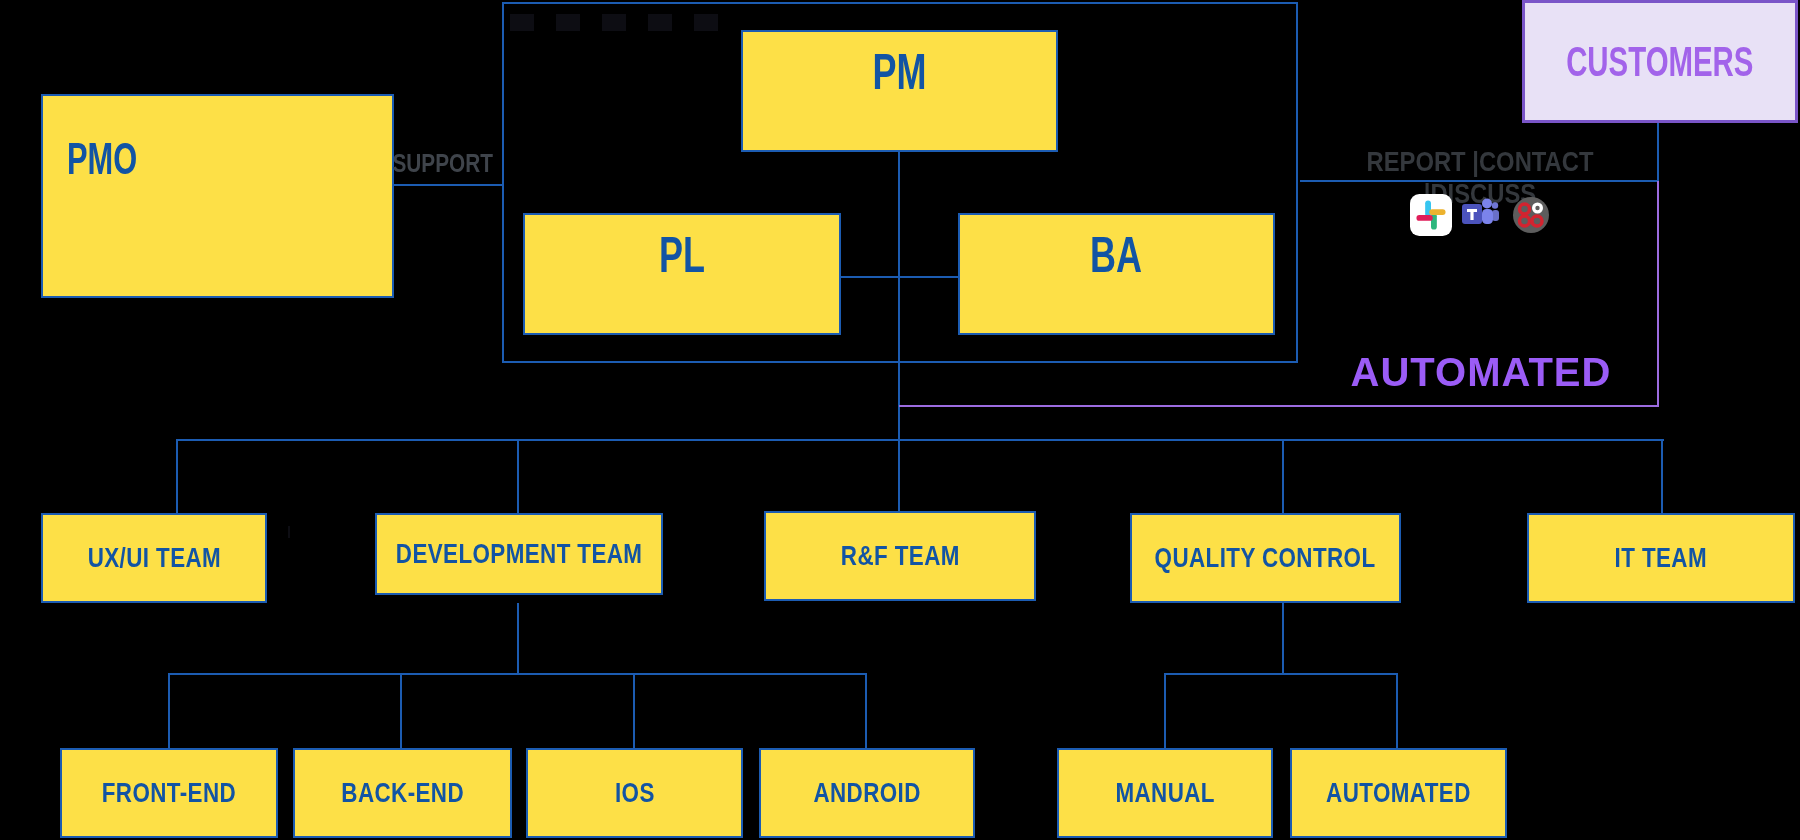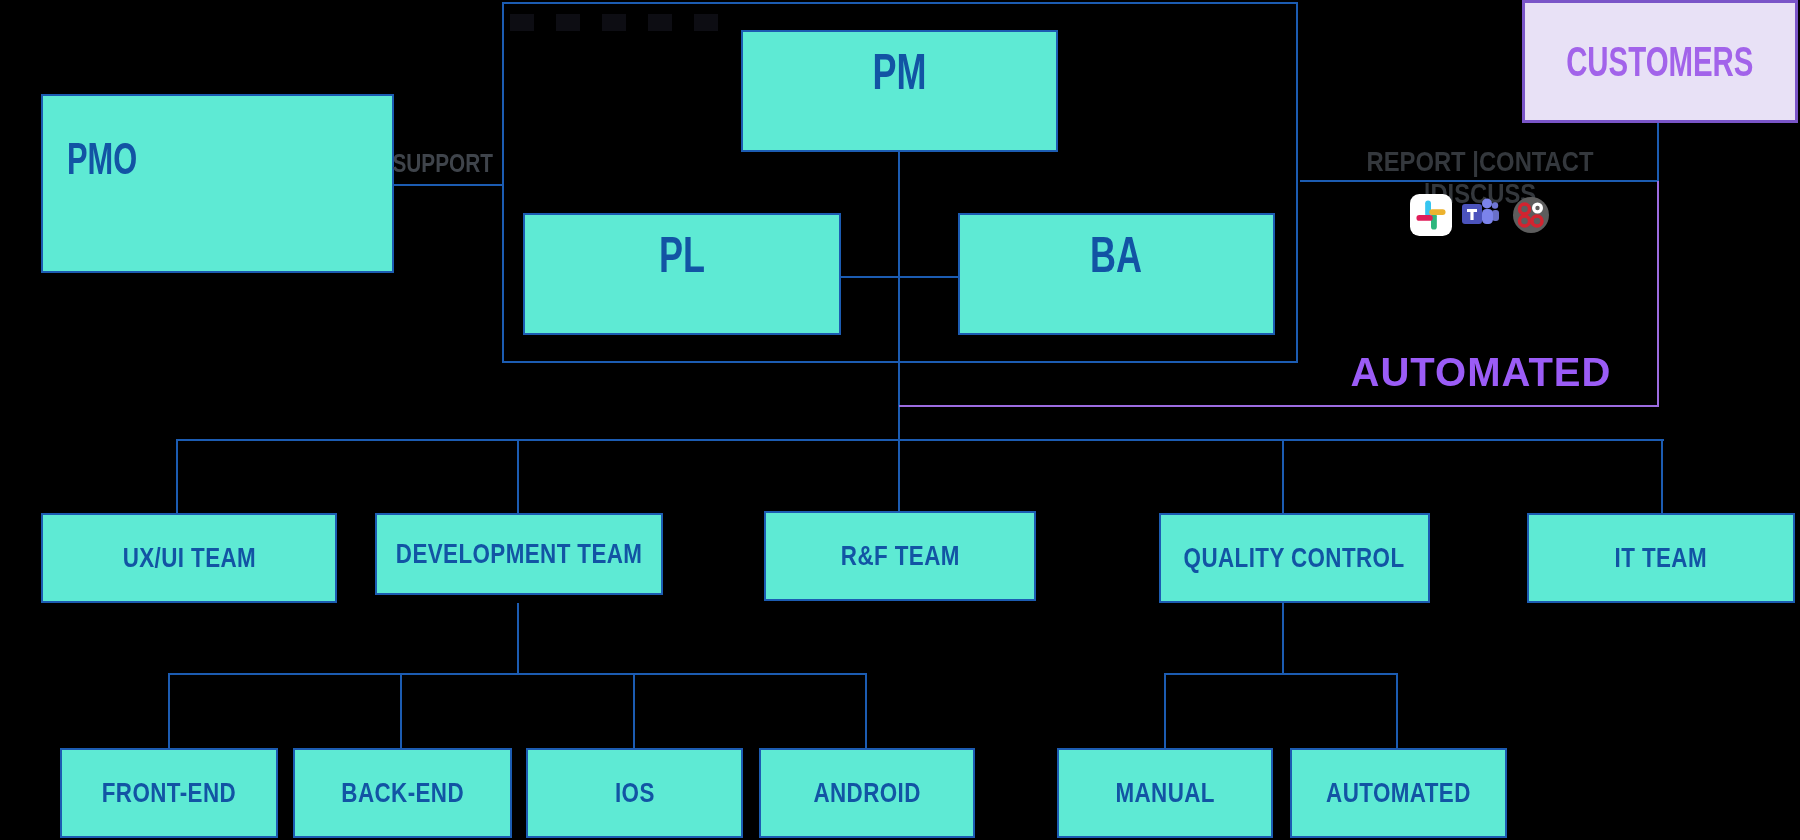--- a/index.html
+++ b/index.html
@@ -1,19 +1,19 @@
 <!DOCTYPE html>
 <html style="--line_blue: #1c5cb2; --text_blue: #1254a4; --gray: #3f444b; --gray_dark: #34383d; --mgmt_purple: #9b5cf6; --mgmt_border: #9c6ce0; --customers_purple: #a263ea; --customers_bg: #e8e1f6; --customers_border: #7a55c8;"><head>
 <meta charset="utf-8">
 <style>
   html,body{margin:0;padding:0;background:#000;}
   #stage{position:relative;width:1800px;height:840px;background:#000;overflow:hidden;
          font-family:"Liberation Sans", sans-serif;}
   .box{position:absolute;box-sizing:border-box;border:2px solid var(--line_blue);
-       background:#5eead4;display:flex;align-items:center;justify-content:center;}
+       background:#fde047;display:flex;align-items:center;justify-content:center;}
   .box > span{color:var(--text_blue);font-weight:bold;white-space:nowrap;}
   .big-label{font-size:50px;transform:translateY(-19px) scaleX(0.72);}
   .team-label{font-size:28px;letter-spacing:.5px;transform:scaleX(0.8);}
   .hline,.vline{position:absolute;background:var(--line_blue);}
   .pline{position:absolute;background:var(--mgmt_border);}
   .gray-label{position:absolute;color:var(--gray);font-weight:bold;}
   .ghost{position:absolute;background:repeating-linear-gradient(90deg,#0d0d13 0 24px,transparent 24px 46px);}
   #customers-box{background:var(--customers_bg);border:3px solid var(--customers_border);text-align:center;}
   #customers-box > span{color:var(--customers_purple);font-size:42px;transform:scaleX(0.7);}
   #pmo-box > span{position:absolute;left:24px;top:38px;font-size:44px;
@@ -58,21 +58,21 @@
   <div class="pline" style="left:899px;top:405px;width:760px;height:2px"></div>
 
   <div class="ghost" style="left:510px;top:14px;width:212px;height:17px"></div>
   <div class="ghost" style="left:66px;top:110px;width:254px;height:16px"></div>
   <div class="ghost" style="left:58px;top:526px;width:232px;height:12px"></div>
   <div class="ghost" style="left:391px;top:527px;width:252px;height:12px"></div>
   <div class="ghost" style="left:391px;top:572px;width:150px;height:12px"></div>
 
   <div class="box" id="exec-container" style="left:502px;top:2px;width:796px;height:361px;background:transparent"></div>
 
-  <div class="box" id="pmo-box" style="left:41px;top:94px;width:353px;height:179px">
+  <div class="box" id="pmo-box" style="left:41px;top:94px;width:353px;height:204px">
     <span>PMO</span>
   </div>
 
   <div class="box" style="left:741px;top:30px;width:317px;height:122px">
     <span class="big-label">PM</span>
   </div>
   <div class="box" style="left:523px;top:213px;width:318px;height:122px">
     <span class="big-label">PL</span>
   </div>
   <div class="box" style="left:958px;top:213px;width:317px;height:122px">
@@ -111,30 +111,30 @@
     <svg width="38" height="38" viewBox="0 0 38 38">
       <circle cx="19" cy="19" r="18" fill="#5d5d5d"></circle>
       <circle cx="12.5" cy="13" r="5" fill="none" stroke="#d3232f" stroke-width="3.5"></circle>
       <circle cx="12.5" cy="25" r="5" fill="none" stroke="#d3232f" stroke-width="3.5"></circle>
       <circle cx="25" cy="25" r="5" fill="none" stroke="#d3232f" stroke-width="3.5"></circle>
       <circle cx="25.5" cy="12" r="5.5" fill="#ffffff"></circle>
       <circle cx="25.5" cy="12" r="2.2" fill="#5d5d5d"></circle>
     </svg>
   </div>
 
-  <div class="box" style="left:41px;top:513px;width:296px;height:90px">
+  <div class="box" style="left:41px;top:513px;width:226px;height:90px">
     <span class="team-label">UX/UI TEAM</span>
   </div>
   <div class="box" style="left:375px;top:513px;width:288px;height:82px">
     <span class="team-label">DEVELOPMENT TEAM</span>
   </div>
   <div class="box" style="left:764px;top:511px;width:272px;height:90px">
     <span class="team-label">R&amp;F TEAM</span>
   </div>
-  <div class="box" style="left:1159px;top:513px;width:271px;height:90px">
+  <div class="box" style="left:1130px;top:513px;width:271px;height:90px">
     <span class="team-label">QUALITY CONTROL</span>
   </div>
   <div class="box" style="left:60px;top:748px;width:218px;height:90px">
     <span class="team-label">FRONT-END</span>
   </div>
 
   <div class="box" style="left:1527px;top:513px;width:268px;height:90px">
     <span class="team-label">IT TEAM</span>
   </div>
   <div class="box" style="left:293px;top:748px;width:219px;height:90px">

